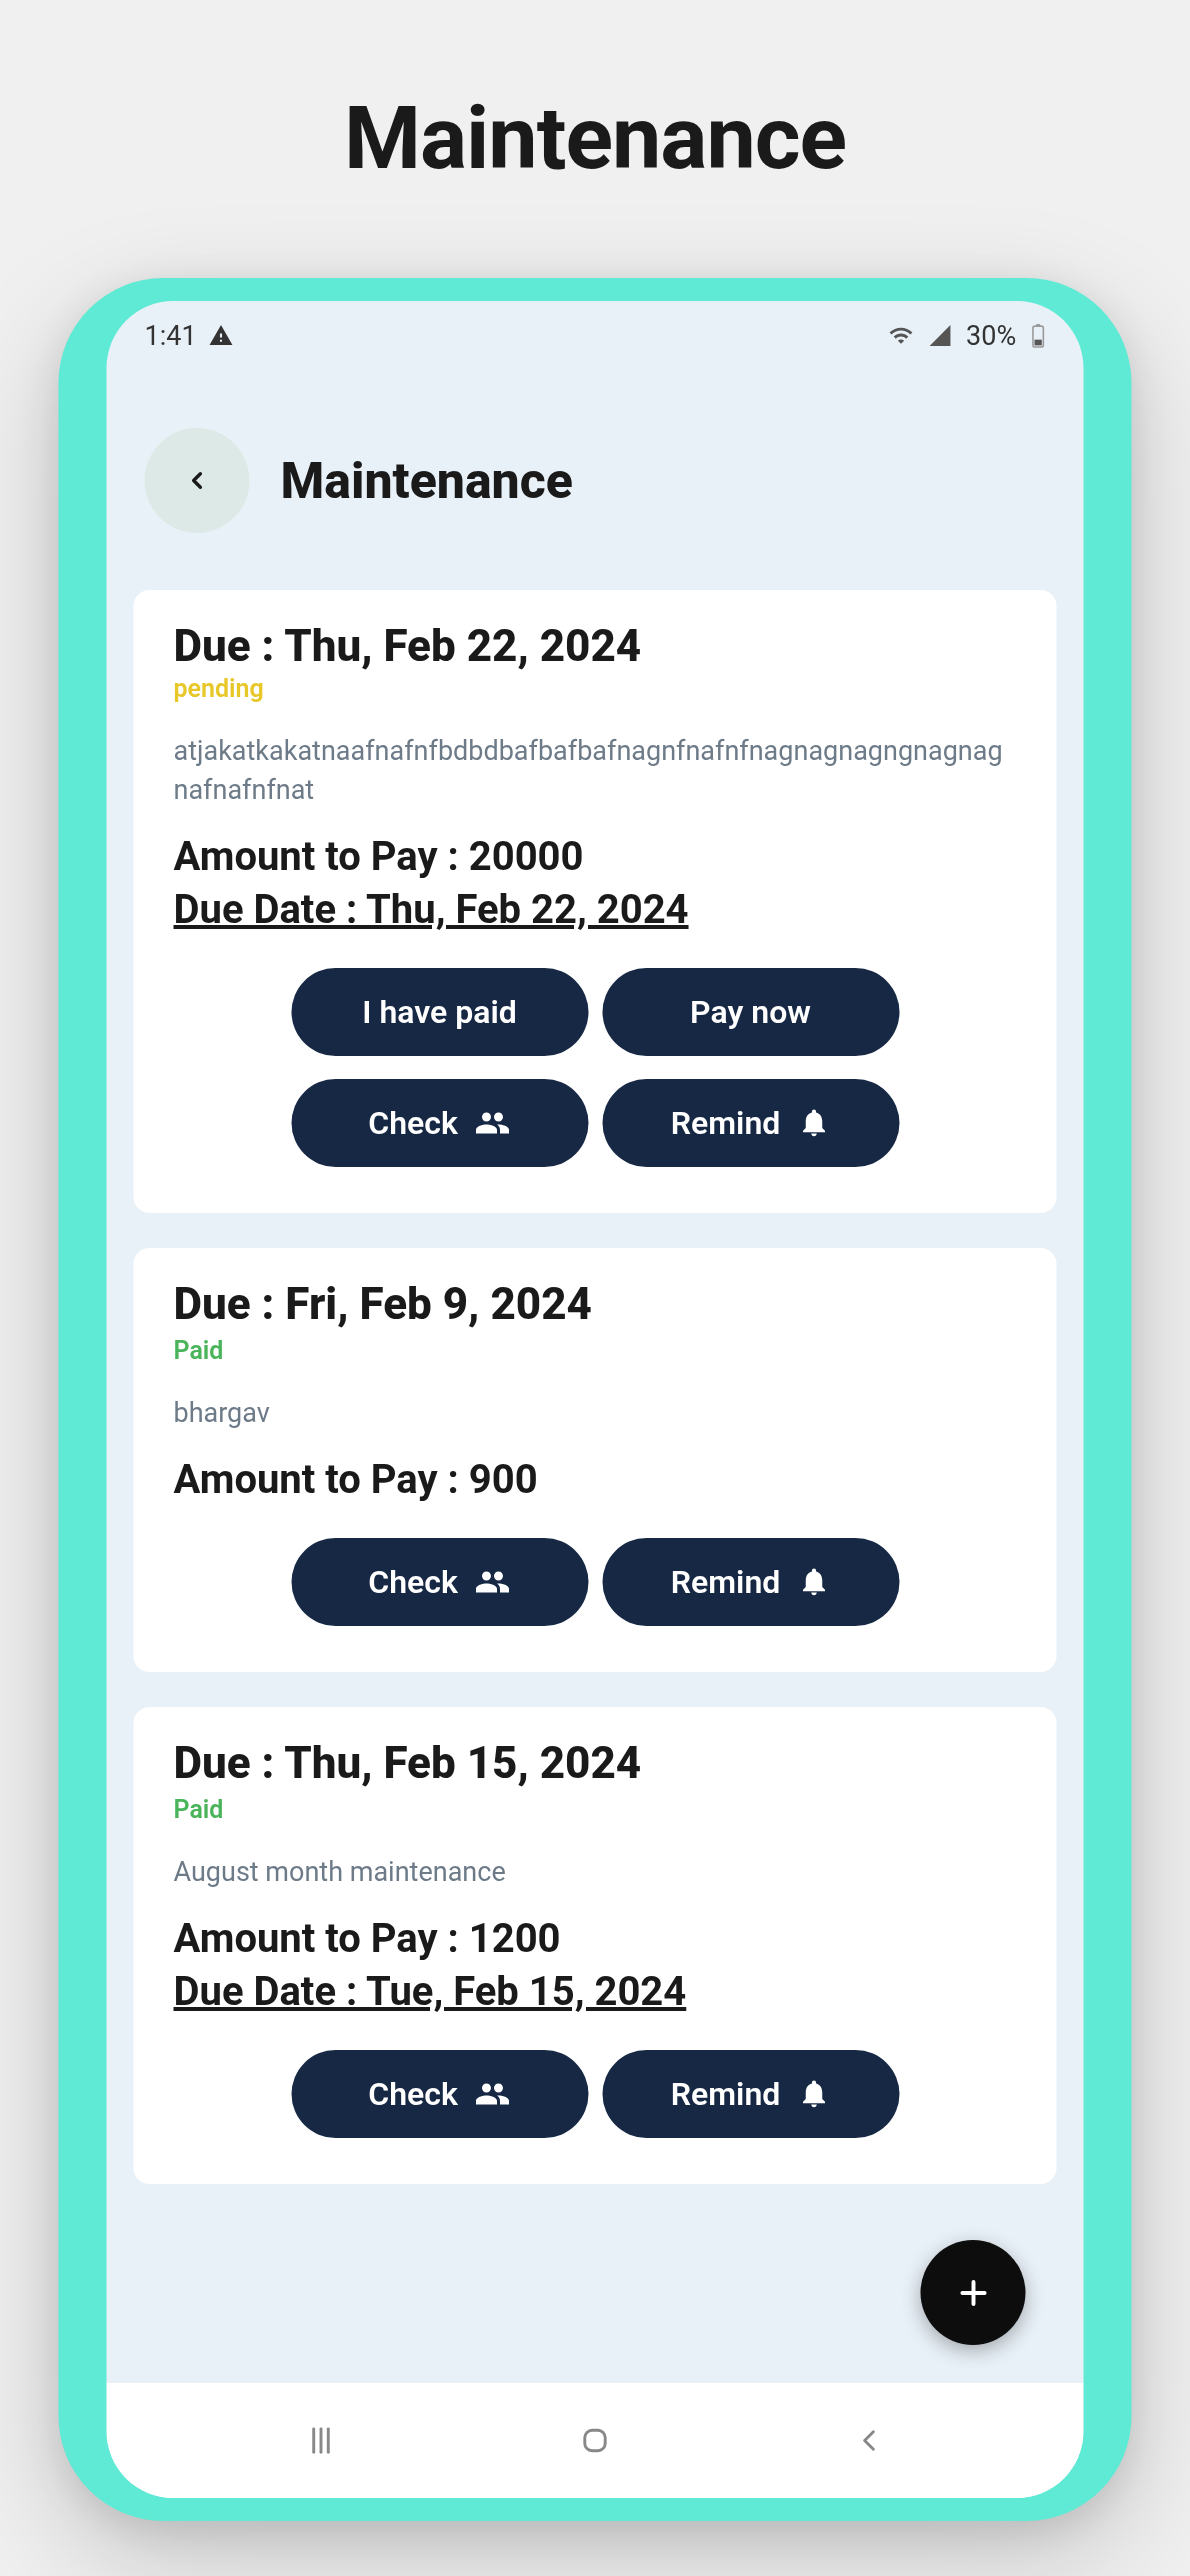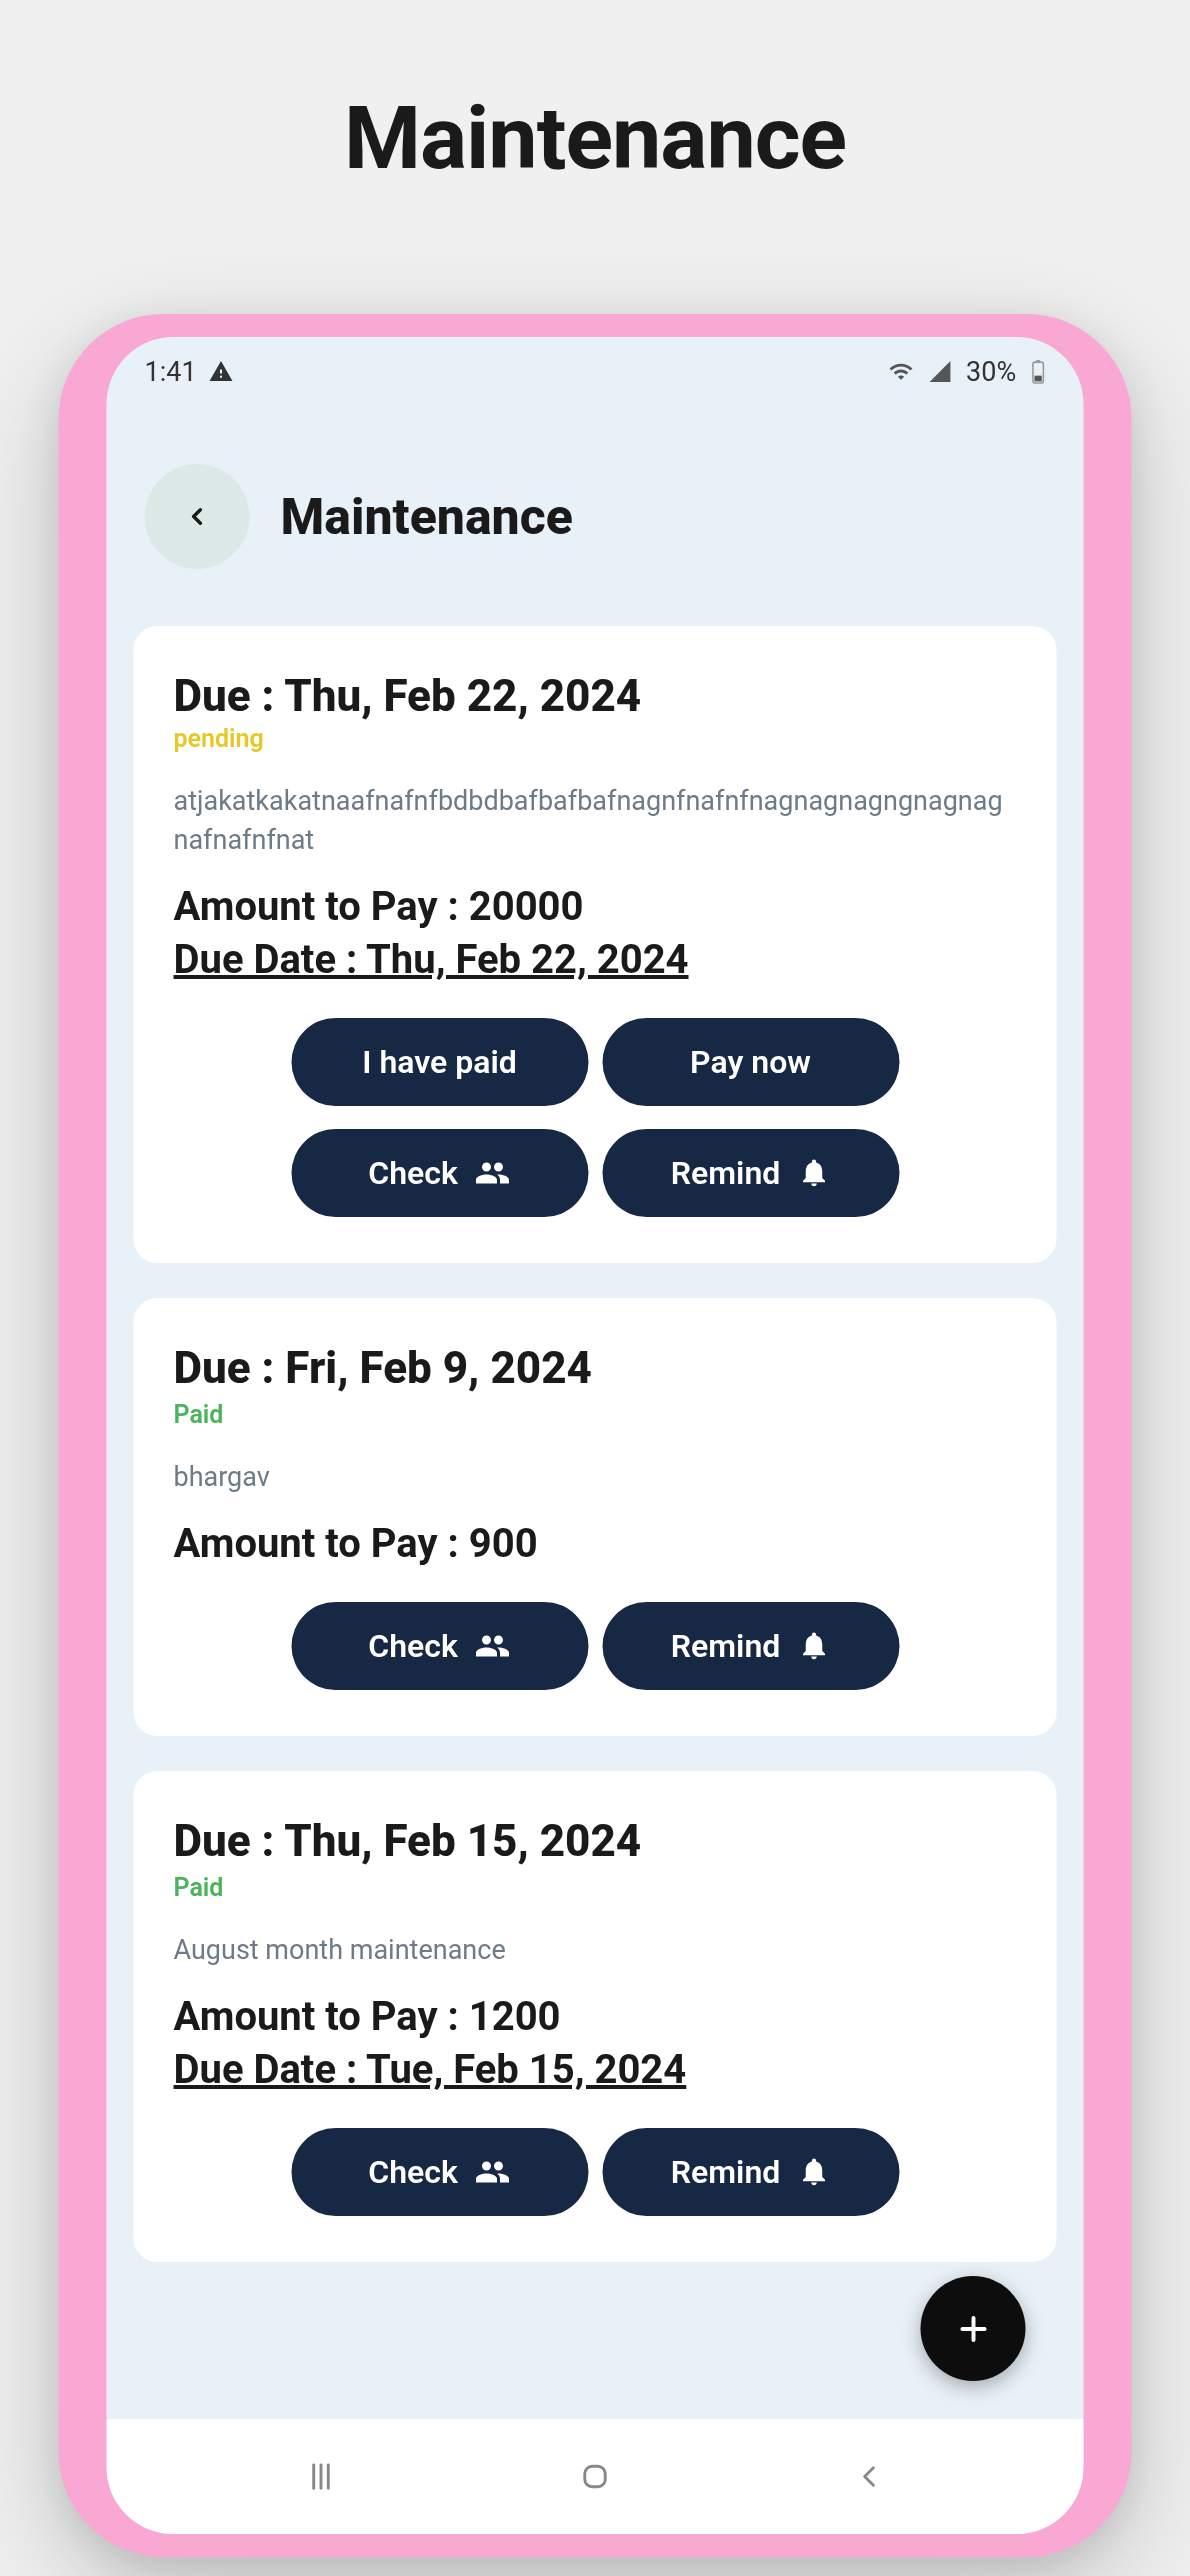--- a/index.html
+++ b/index.html
@@ -21,25 +21,24 @@
     color: #1a1a1a;
     letter-spacing: -1px;
   }
   .phone-frame {
     position: absolute;
     top: 278px;
     left: 50%;
     transform: translateX(-50%);
     width: 1073px;
     height: 2243px;
-    background: #f9a8d4;
+    background: #5eead4;
     border-radius: 105px;
     box-shadow: 0 38px 115px rgba(0,0,0,0.18), 0 9.6px 38px rgba(0,0,0,0.1);
     overflow: hidden;
-    margin-top: 36px;
   }
   .screen {
     position: absolute;
     top: 23px;
     left: 48px;
     right: 48px;
     bottom: 23px;
     background: #e9f1f8;
     border-radius: 67px;
     overflow: hidden;
@@ -90,22 +89,22 @@
     font-weight: 800;
     color: #1a1a1a;
   }
   .content {
     padding: 19px 27px 115px 27px;
     height: calc(100% - 69px - 211px - 96px);
     overflow: hidden;
   }
   .card {
     background: #fff;
-    border-radius: 24px;
-    padding: 44px 40px 46px 40px;
+    border-radius: 16px;
+    padding: 30px 40px 46px 40px;
     margin-bottom: 35px;
   }
   .card-title {
     font-size: 44px;
     font-weight: 800;
     color: #1a1a1a;
   }
   .status-pending { color: #e8c728; font-size: 25px; font-weight: 600; margin-top: 1.9px; }
   .status-paid { color: #4ab45a; font-size: 25px; font-weight: 600; margin-top: 5.8px; }
   .desc {

